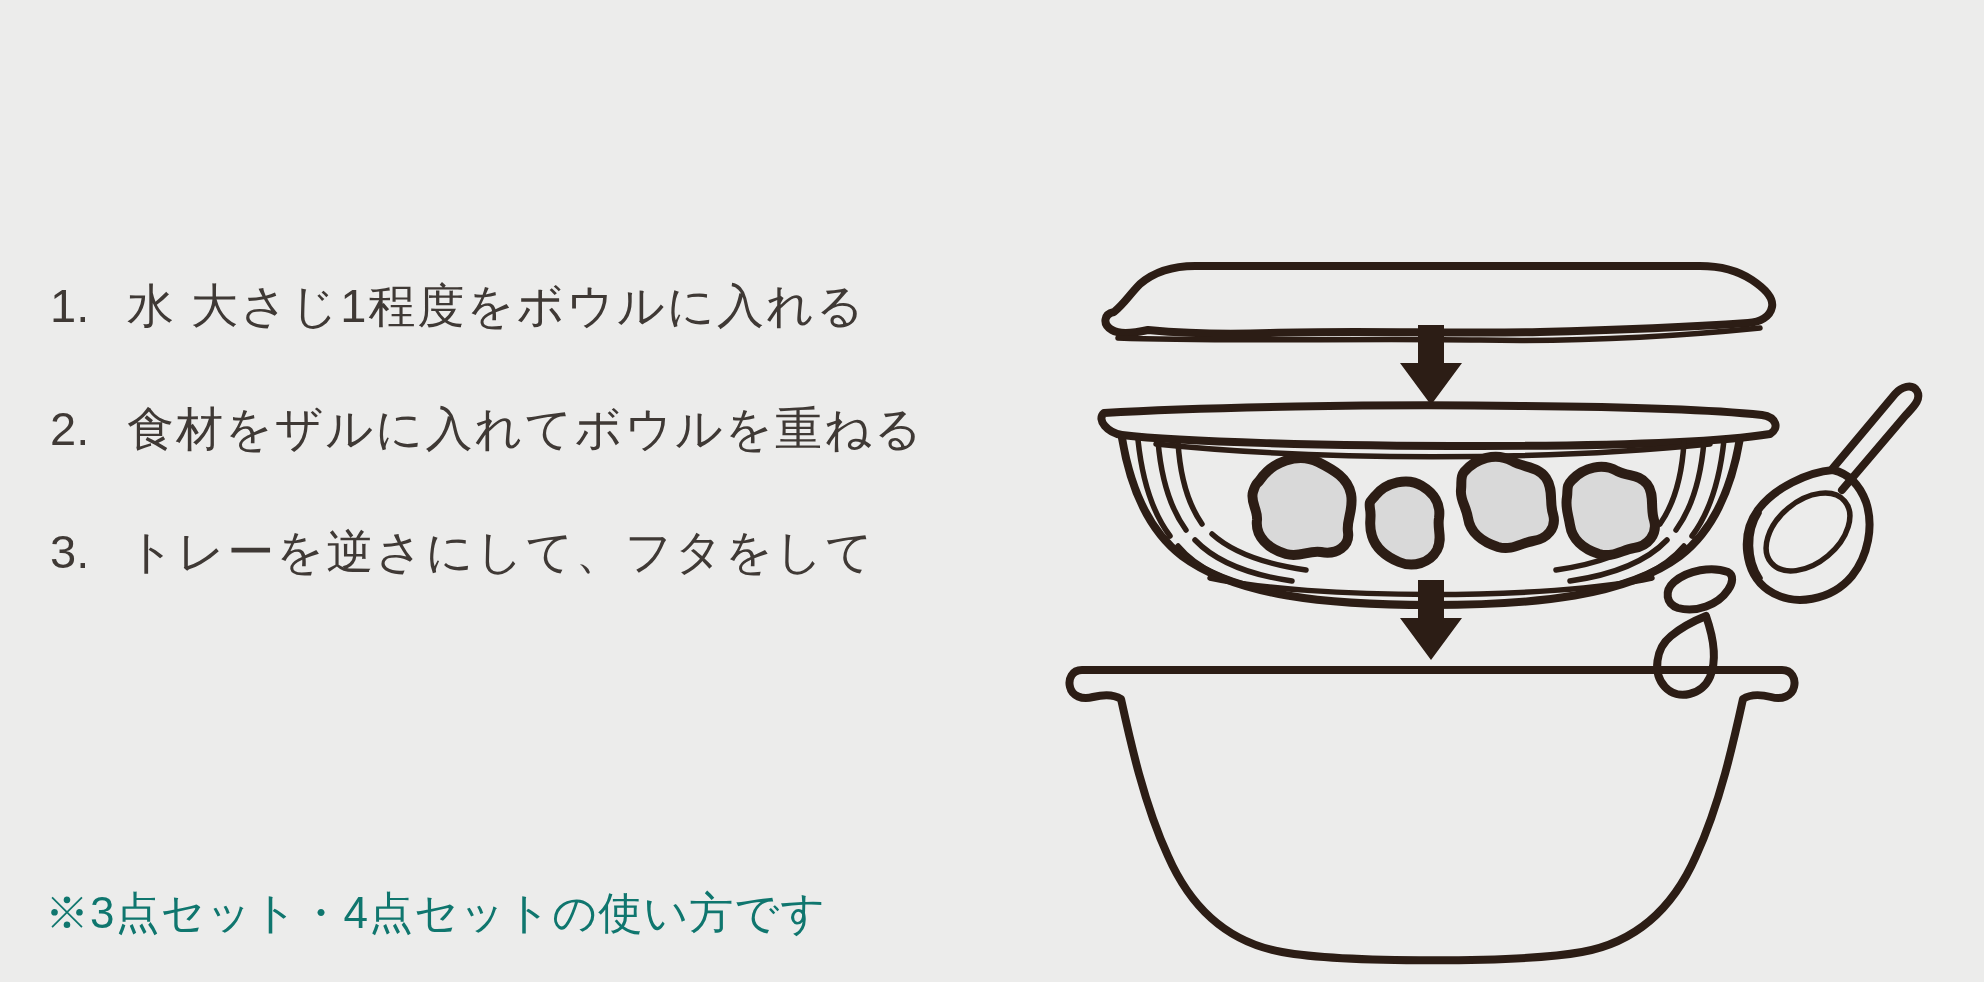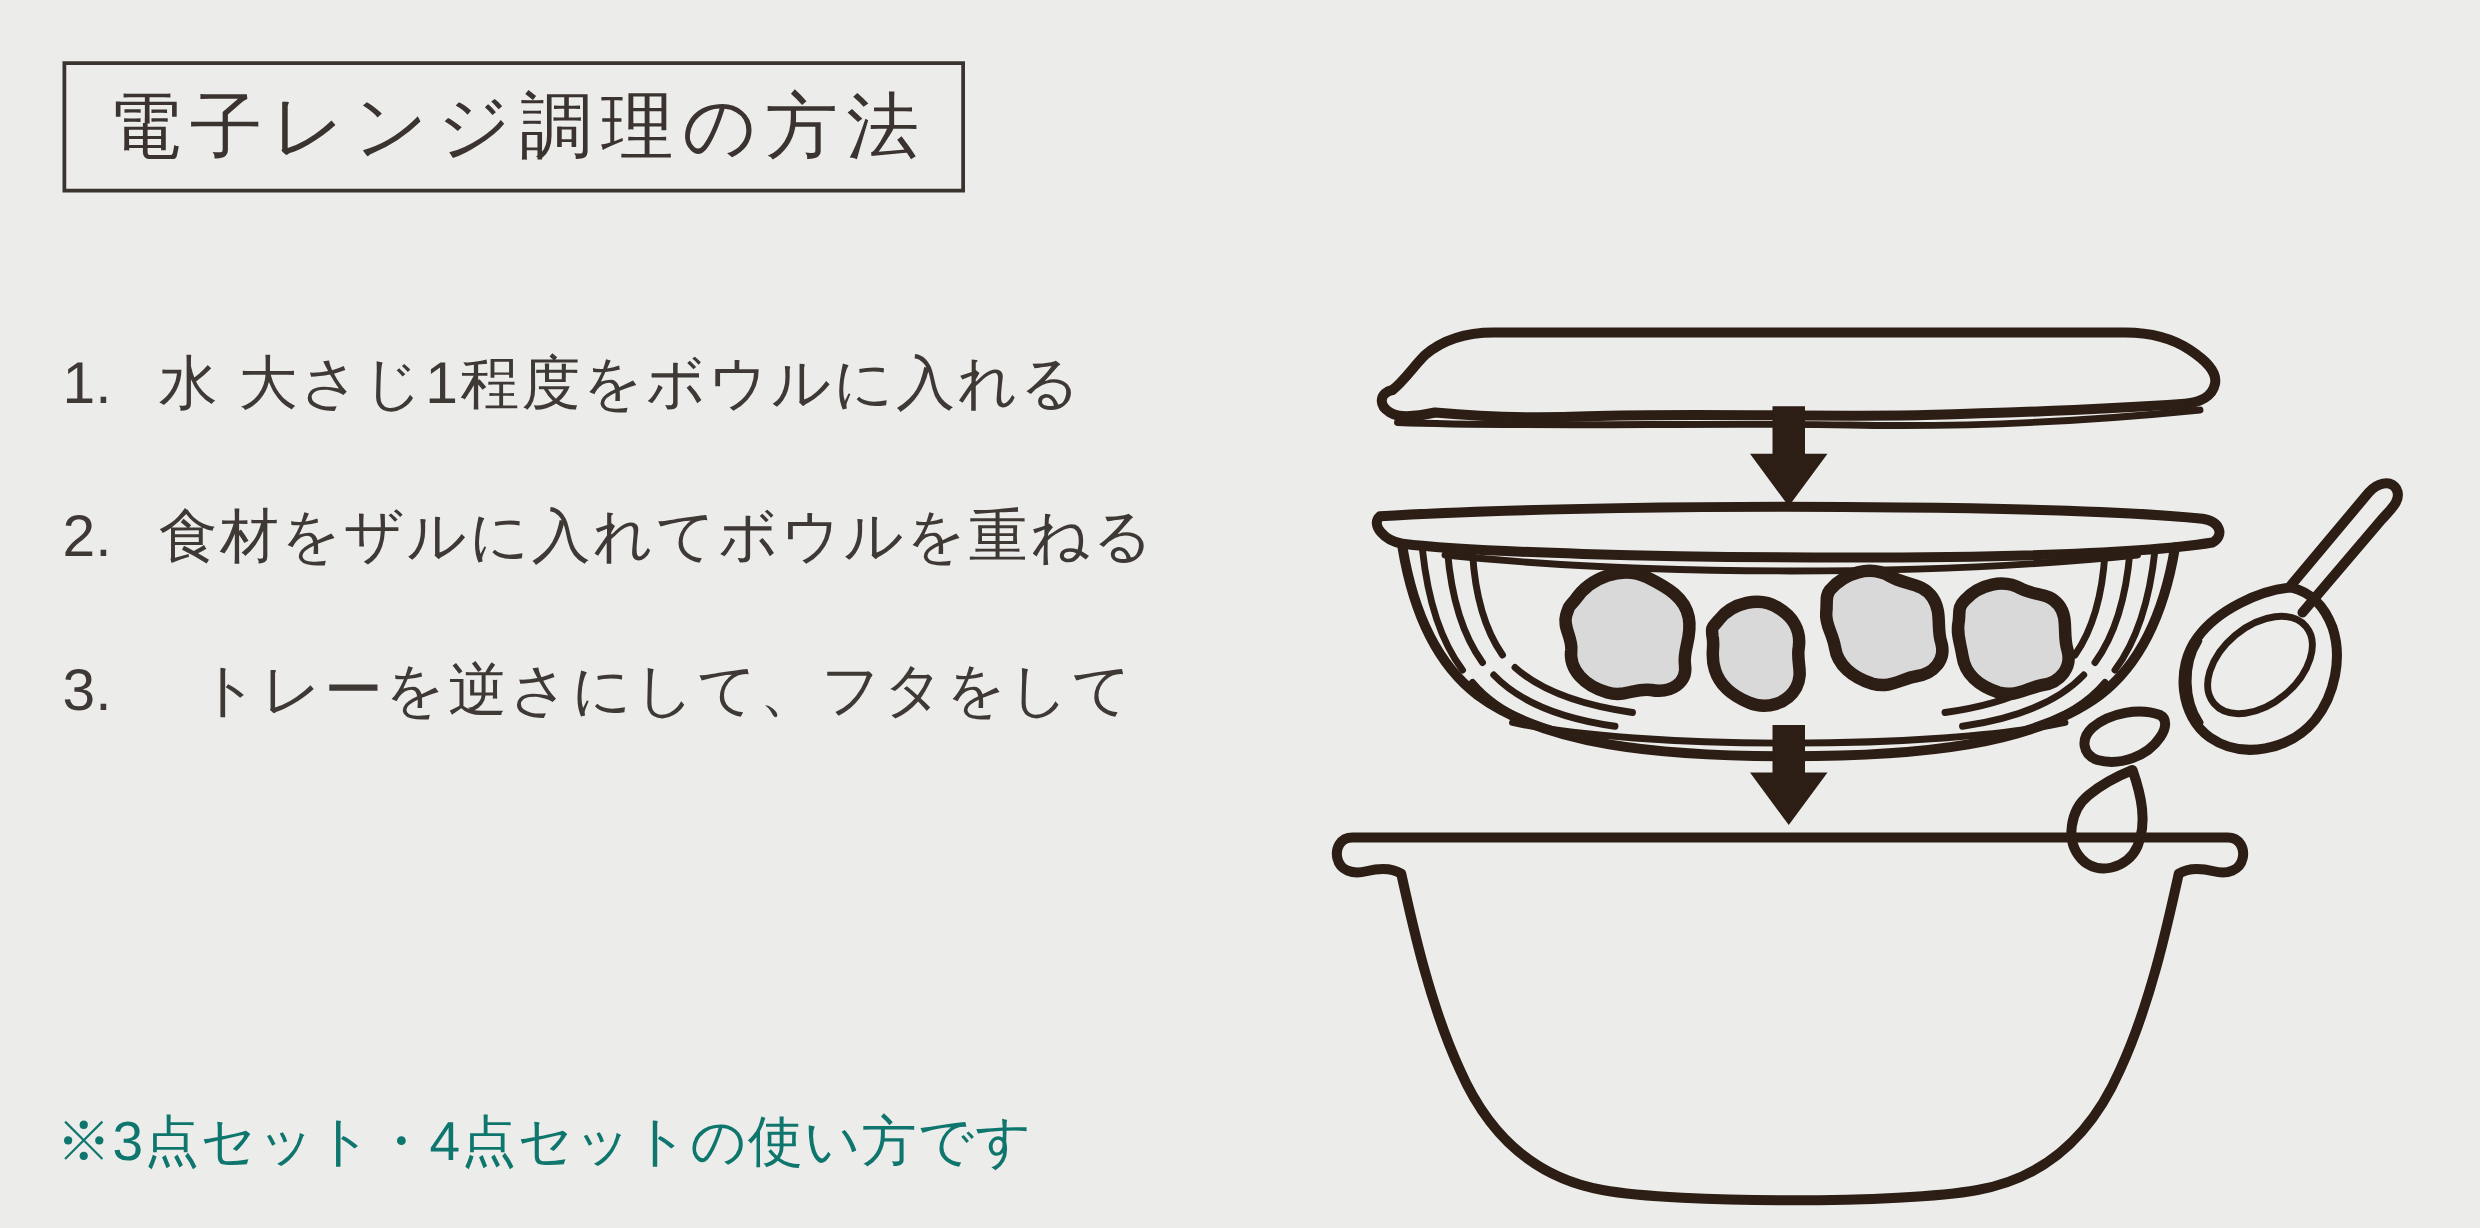--- a/index.html
+++ b/index.html
@@ -24,42 +24,39 @@
 
   .step{
     position:absolute;left:50px;display:flex;align-items:flex-start;
     font-size:47px;font-weight:500;letter-spacing:2px;line-height:62px;
     white-space:nowrap;color:#3f3935;
   }
   .step .num{width:77px;flex:0 0 77px;letter-spacing:0;}
   .step-1{top:275px;}
   .step-2{top:398px;}
   .step-3{top:521px;}
-  .txt-col{display:flex;gap:25px;margin-left:32px;}
+  .txt-col{display:flex;gap:25px;}
 
   .note{
     position:absolute;left:45px;top:884px;
     font-size:44px;font-weight:500;letter-spacing:1px;color:#0f766e;
     white-space:nowrap;
   }
 
   .illustration{position:absolute;left:1060px;top:180px;}
   .ln{fill:none;stroke:#2c1d15;stroke-width:8;stroke-linecap:round;stroke-linejoin:round;}
   .thin{stroke-width:5.5;}
   .food{fill:#d9d9d9;stroke:#2c1d15;stroke-width:10;stroke-linejoin:round;}
   .solid{fill:#2c1d15;stroke:none;}
 </style>
 </head>
 <body>
 
 <div class="canvas">
 
-  <div class="title-box">
-    <span>電子レンジ調理の方法</span>
-  </div>
 
   <div class="step step-1">
     <span class="num">1.</span>
     <span class="txt">水 大さじ1程度をボウルに入れる</span>
   </div>
 
   <div class="step step-2">
     <span class="num">2.</span>
     <span class="txt">食材をザルに入れてボウルを重ねる</span>
   </div>

